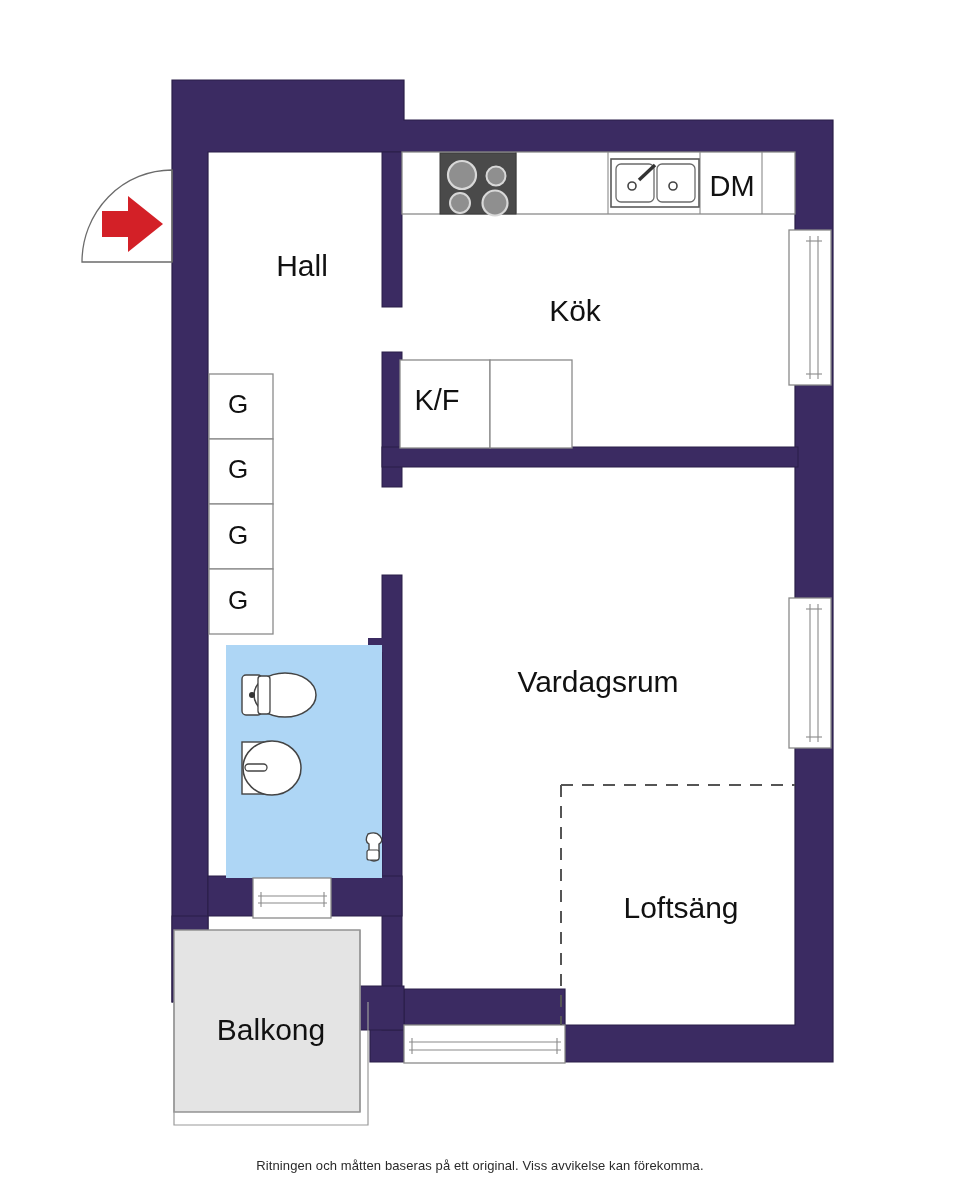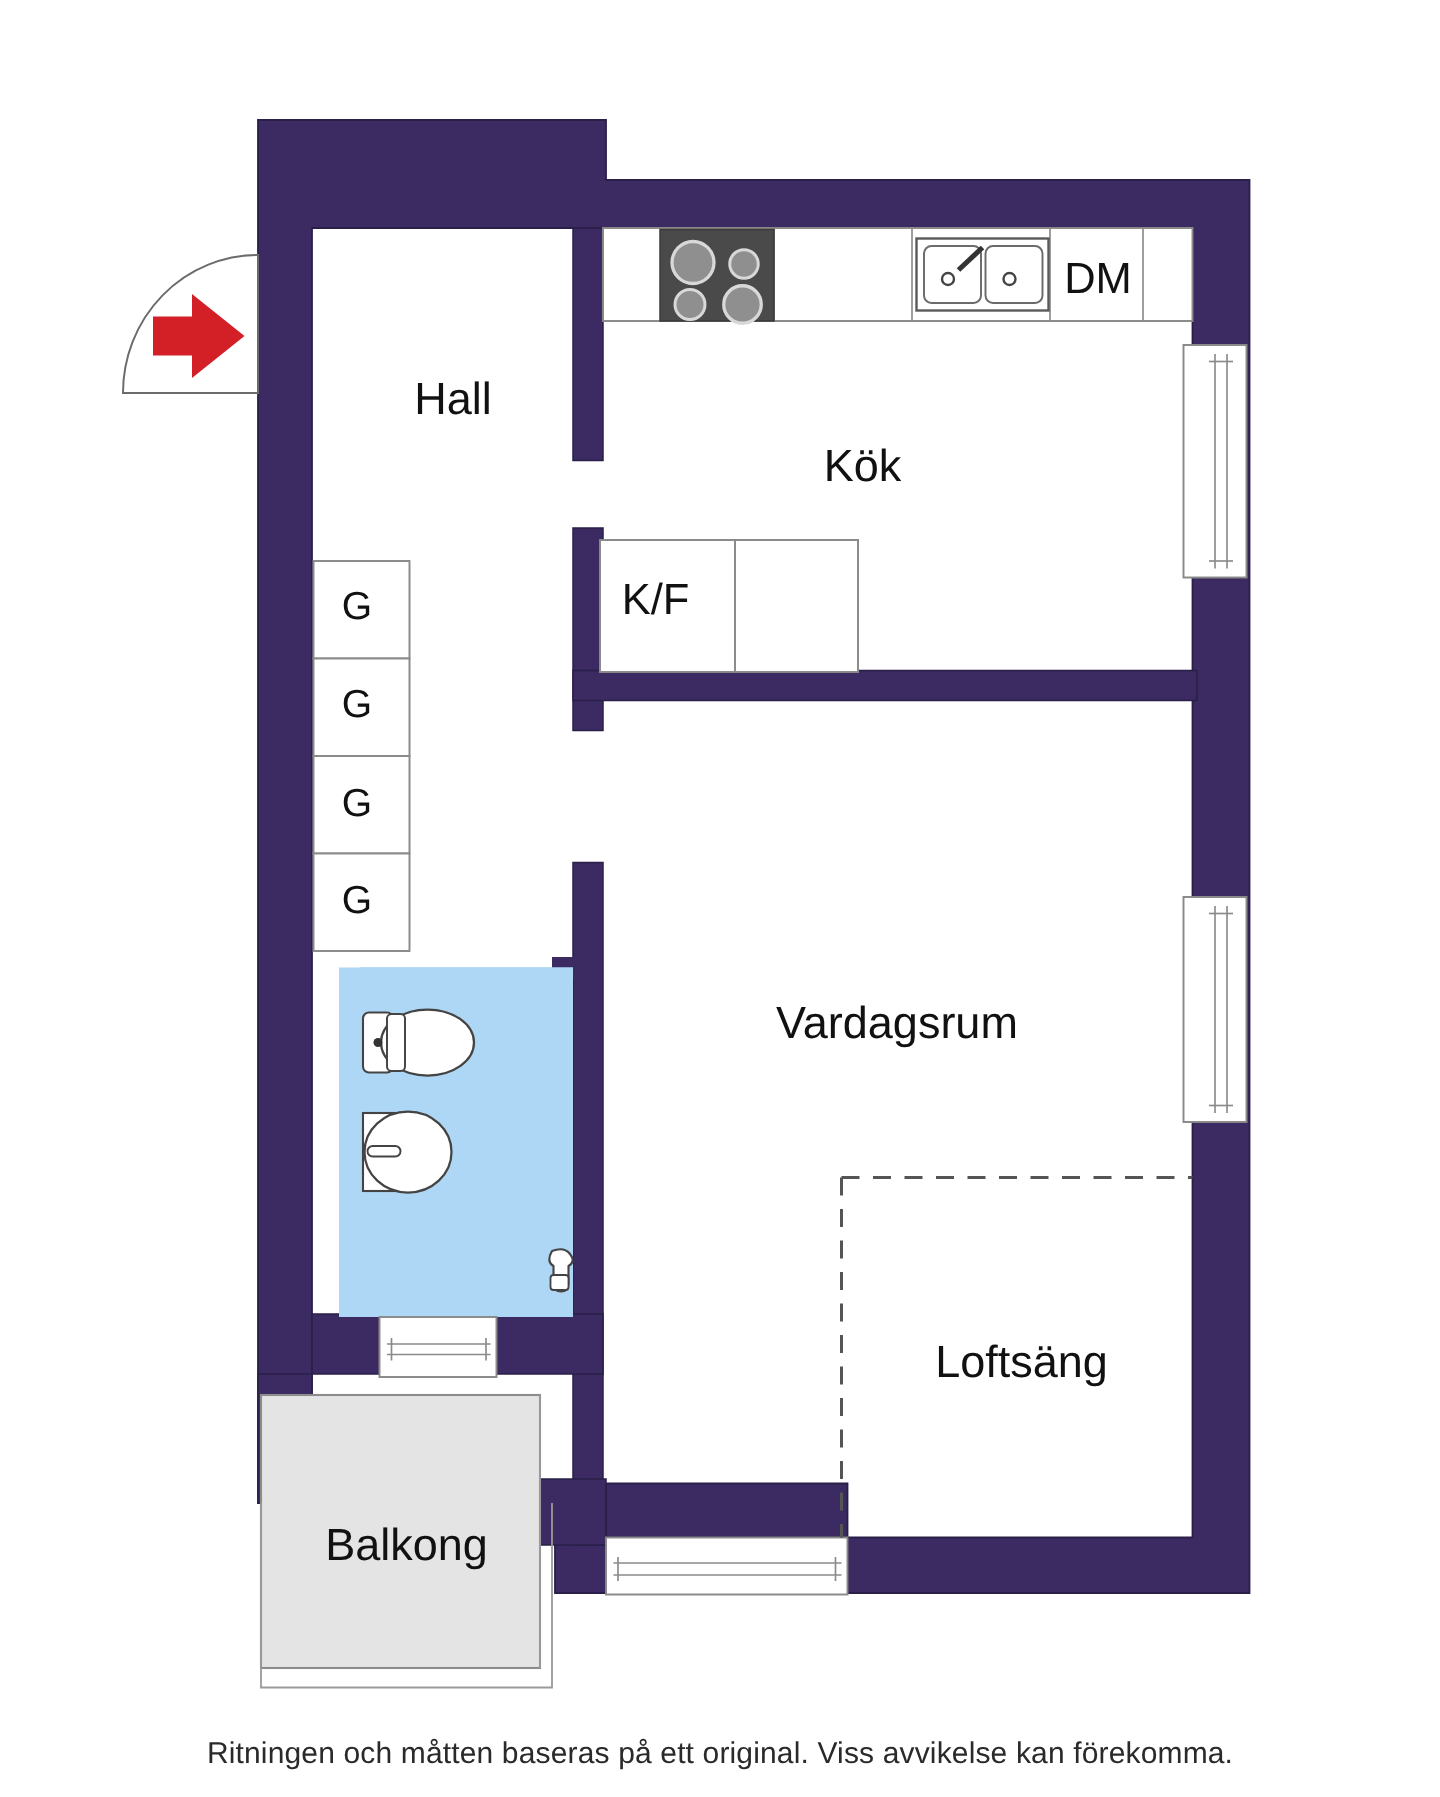--- a/index.html
+++ b/index.html
@@ -46,21 +46,21 @@
     text-anchor: middle;
     dominant-baseline: middle;
   }
   .disclaimer {
     position: absolute;
     left: 0;
     top: 1158px;
     width: 960px;
     text-align: center;
     font-family: "Liberation Sans", sans-serif;
-    font-size: 20px;
+    font-size: 13px;
     color: #2a2a2a;
     letter-spacing: 0.1px;
   }
 </style>
 </head>
 <body>
 
 <div id="plan-root">
 
   <svg id="floorplan" viewBox="0 0 960 1198" xmlns="http://www.w3.org/2000/svg">

